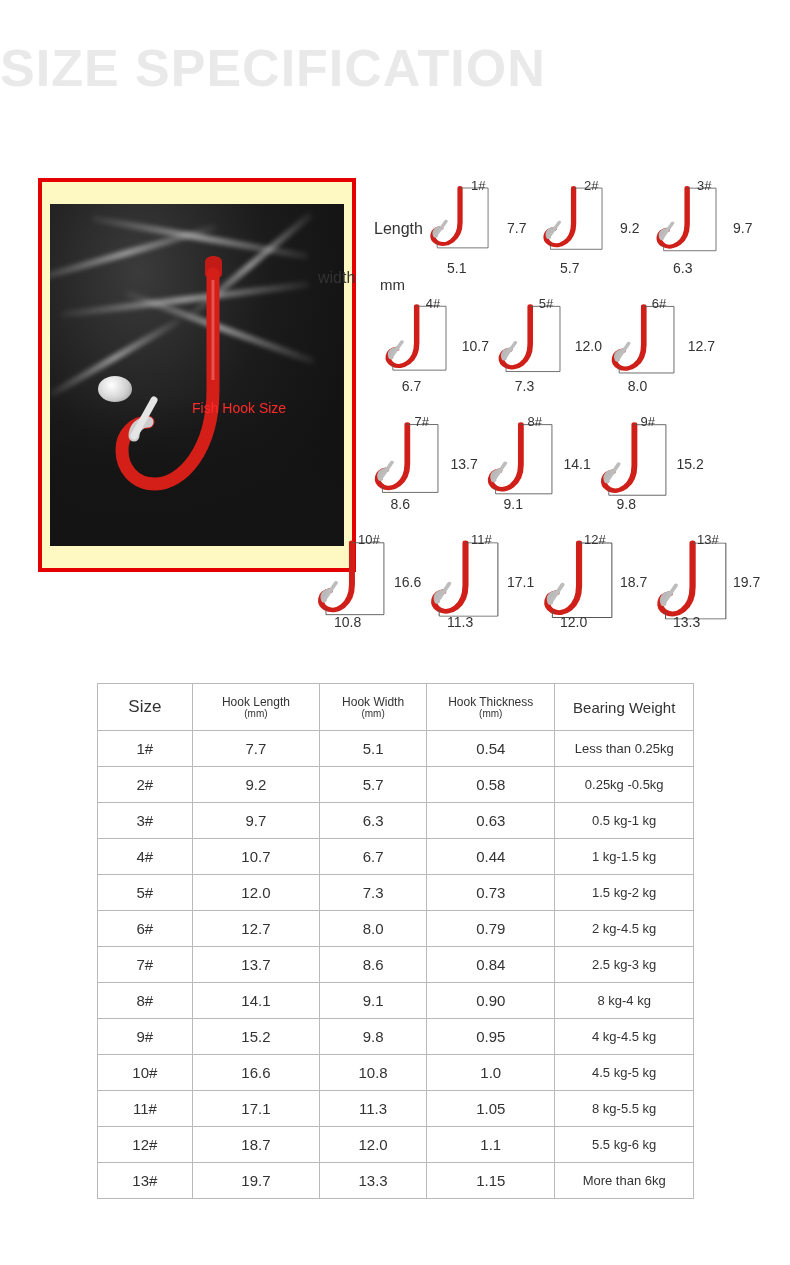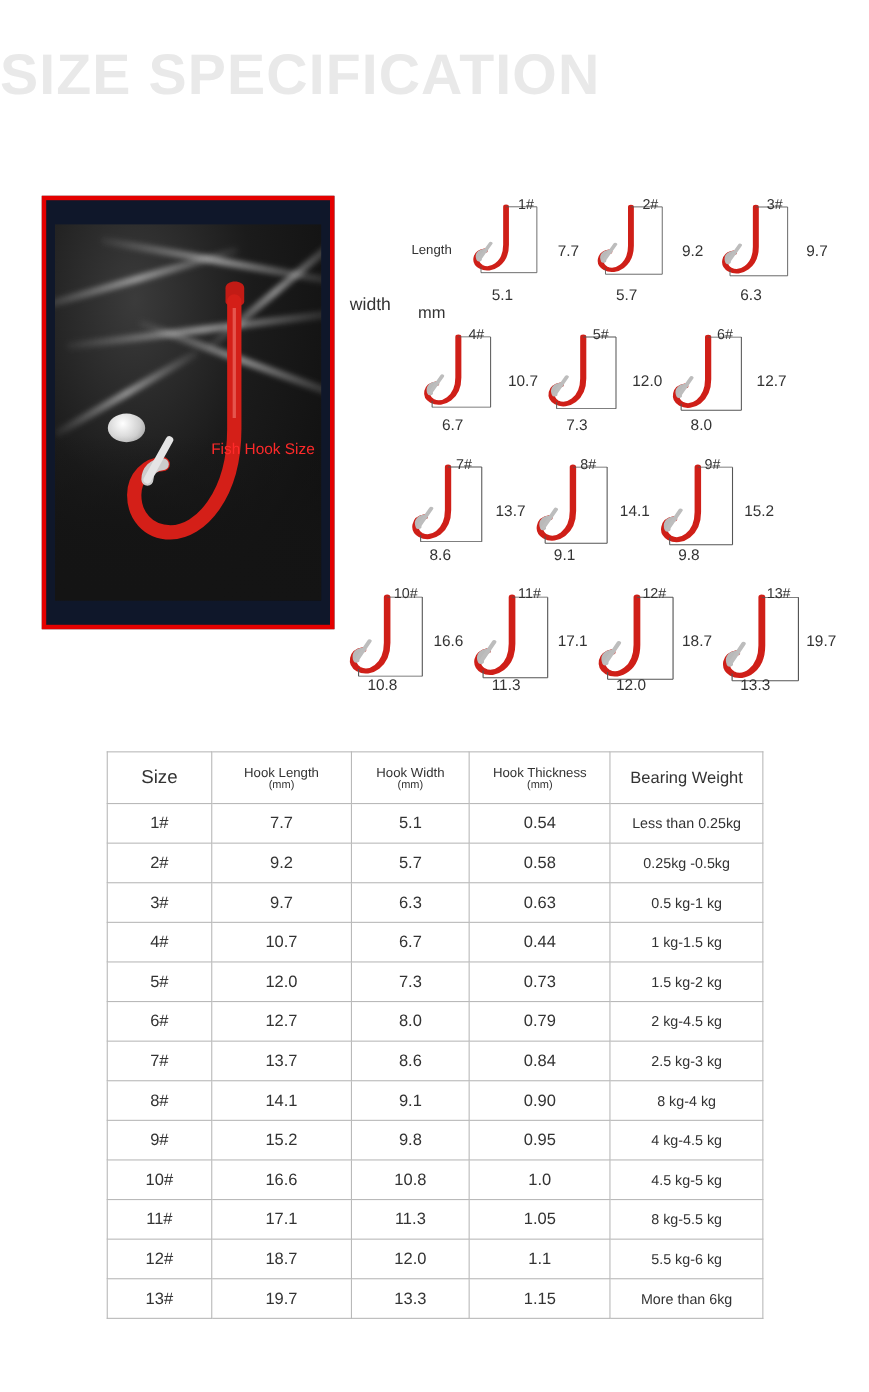--- a/index.html
+++ b/index.html
@@ -46,24 +46,24 @@
     font-size: 34px;
     color: #3b3b3b;
     font-weight: normal;
   }
 
   
   .photo-frame {
     position: absolute;
     left: 38px;
     top: 178px;
-    width: 266px;
+    width: 318px;
     height: 394px;
     border: 4px solid #e40000;
-    background: #0f172a;
+    background: #fef9c3;
     box-sizing: border-box;
   }
   .photo-inner {
     position: absolute;
     left: 8px;
     top: 22px;
     right: 8px;
     bottom: 22px;
     background:
       radial-gradient(ellipse at 30% 20%, #3b3b3b 0%, #1b1b1b 45%, #0d0d0d 100%);
@@ -152,21 +152,21 @@
     font-size: 14px;
     color: #333;
     white-space: nowrap;
   }
   .hook-cell svg { position: absolute; left: 0; top: 8px; }
 
   .legend-length {
     position: absolute;
     left: 62px;
     top: 44px;
-    font-size: 12px;
+    font-size: 16px;
     color: #333;
   }
   .legend-width {
     position: absolute;
     left: 6px;
     top: 93px;
     font-size: 16px;
     color: #333;
   }
   .legend-mm {

